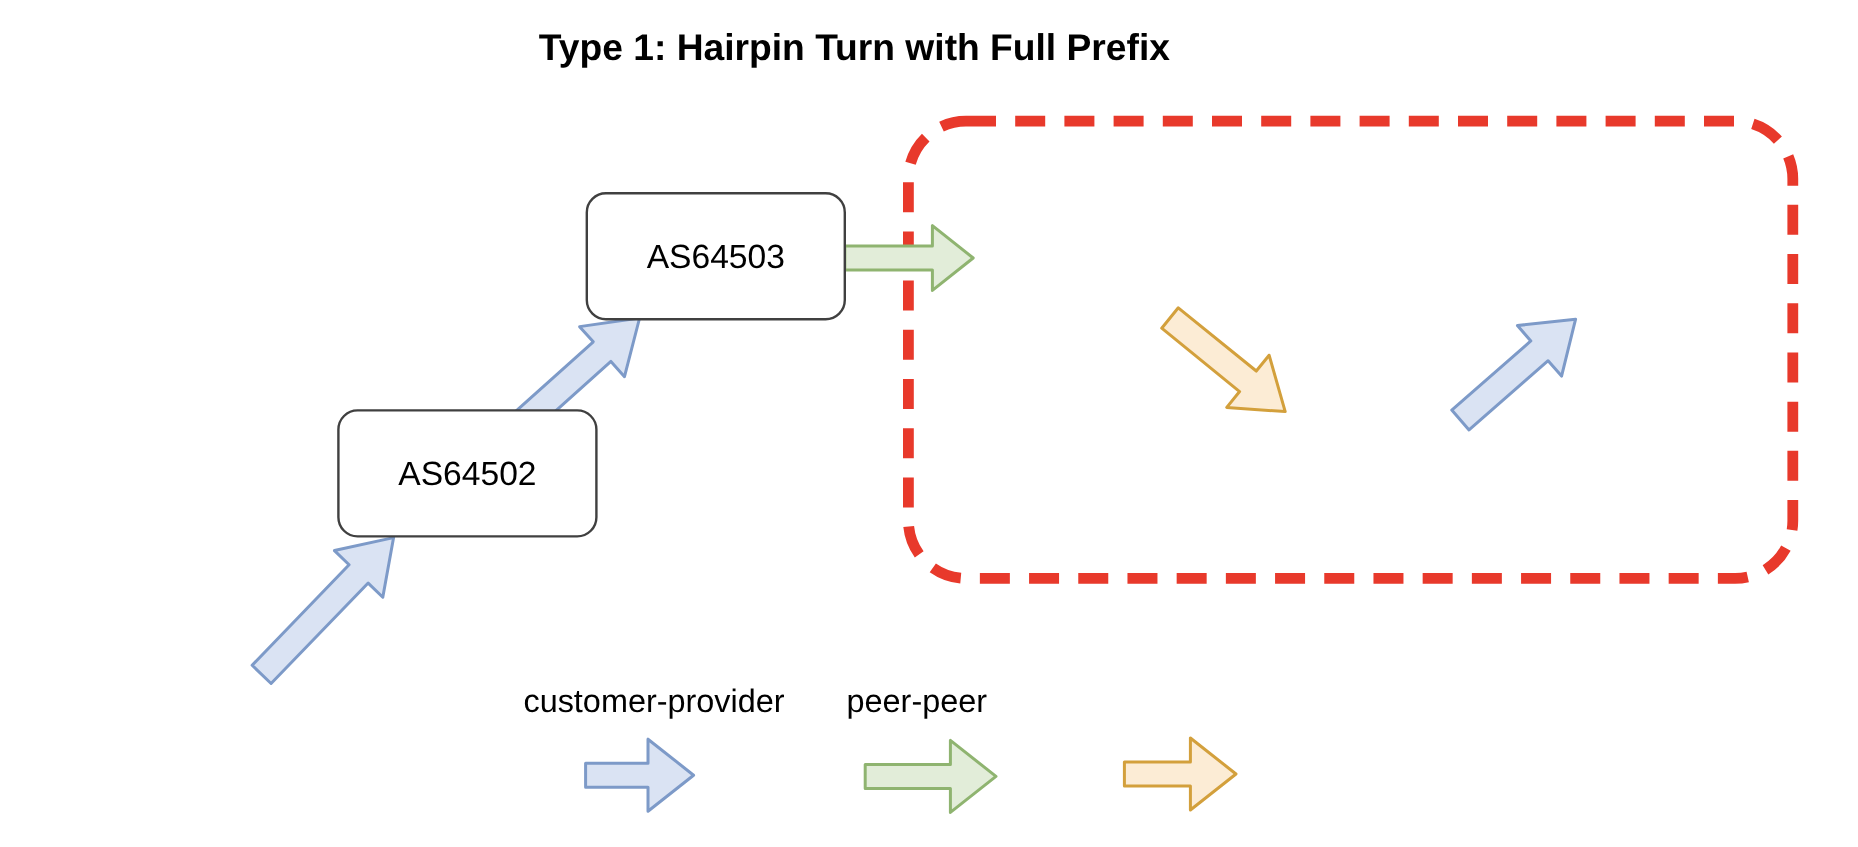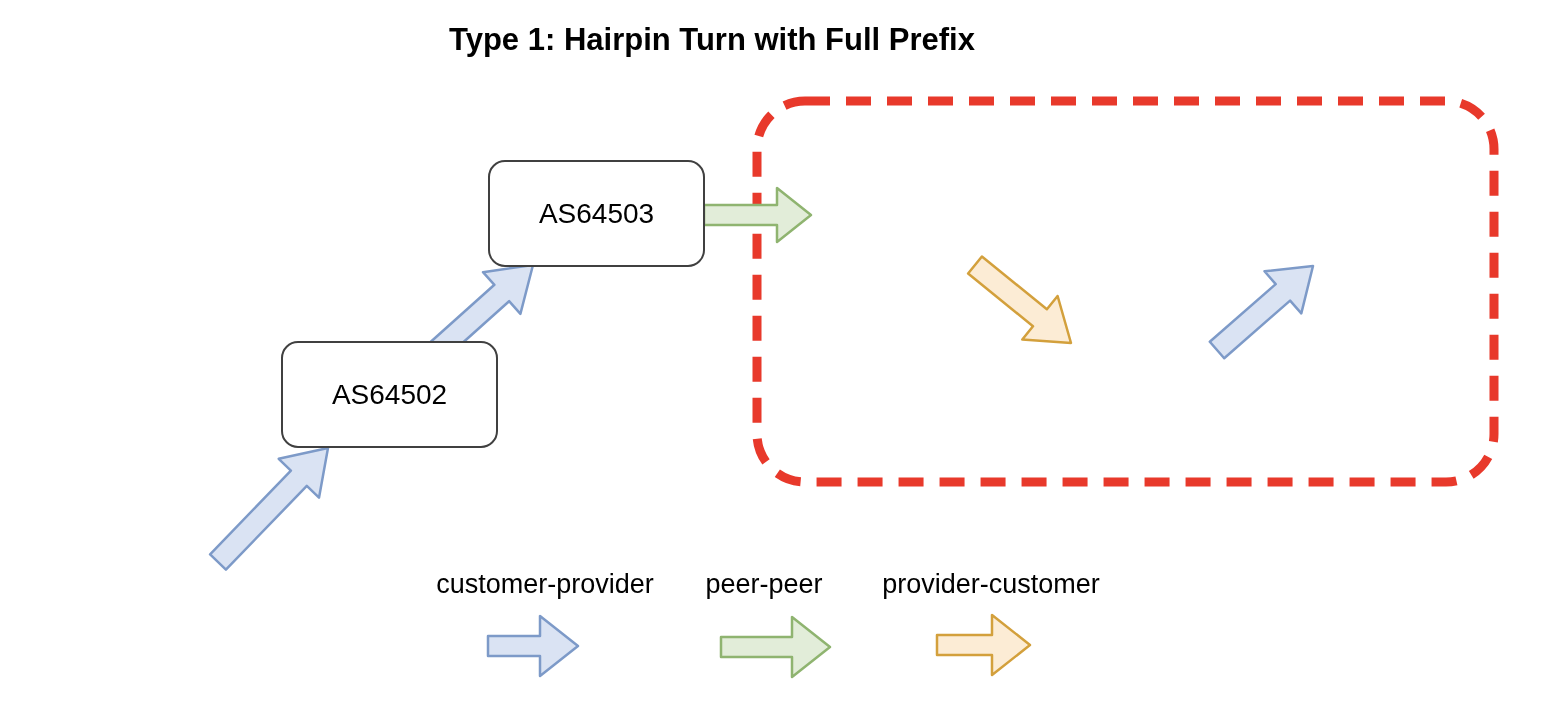--- a/index.html
+++ b/index.html
@@ -74,15 +74,14 @@
 
   <div class="node" style="left:281px; top:341px">
     <span>AS64502</span>
   </div>
   <div class="node" style="left:488px; top:160px">
     <span>AS64503</span>
   </div>
 
   <div class="legend-label" style="left:545px">customer-provider</div>
   <div class="legend-label" style="left:764px">peer-peer</div>
-  <div class="legend-label" style="left:991px">provider-customer</div>
 
 </div>
 
 </body></html>

